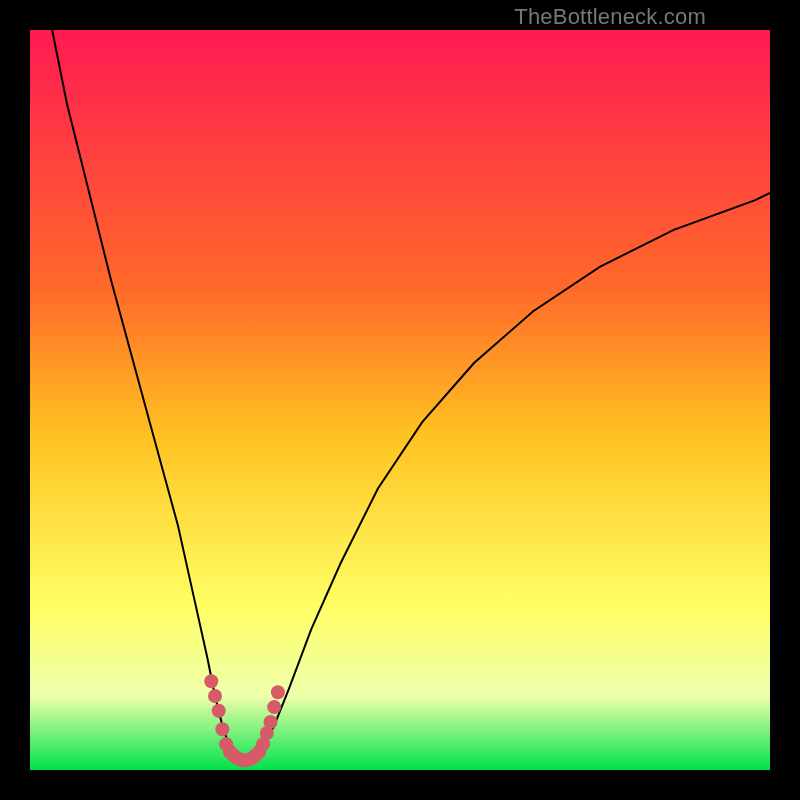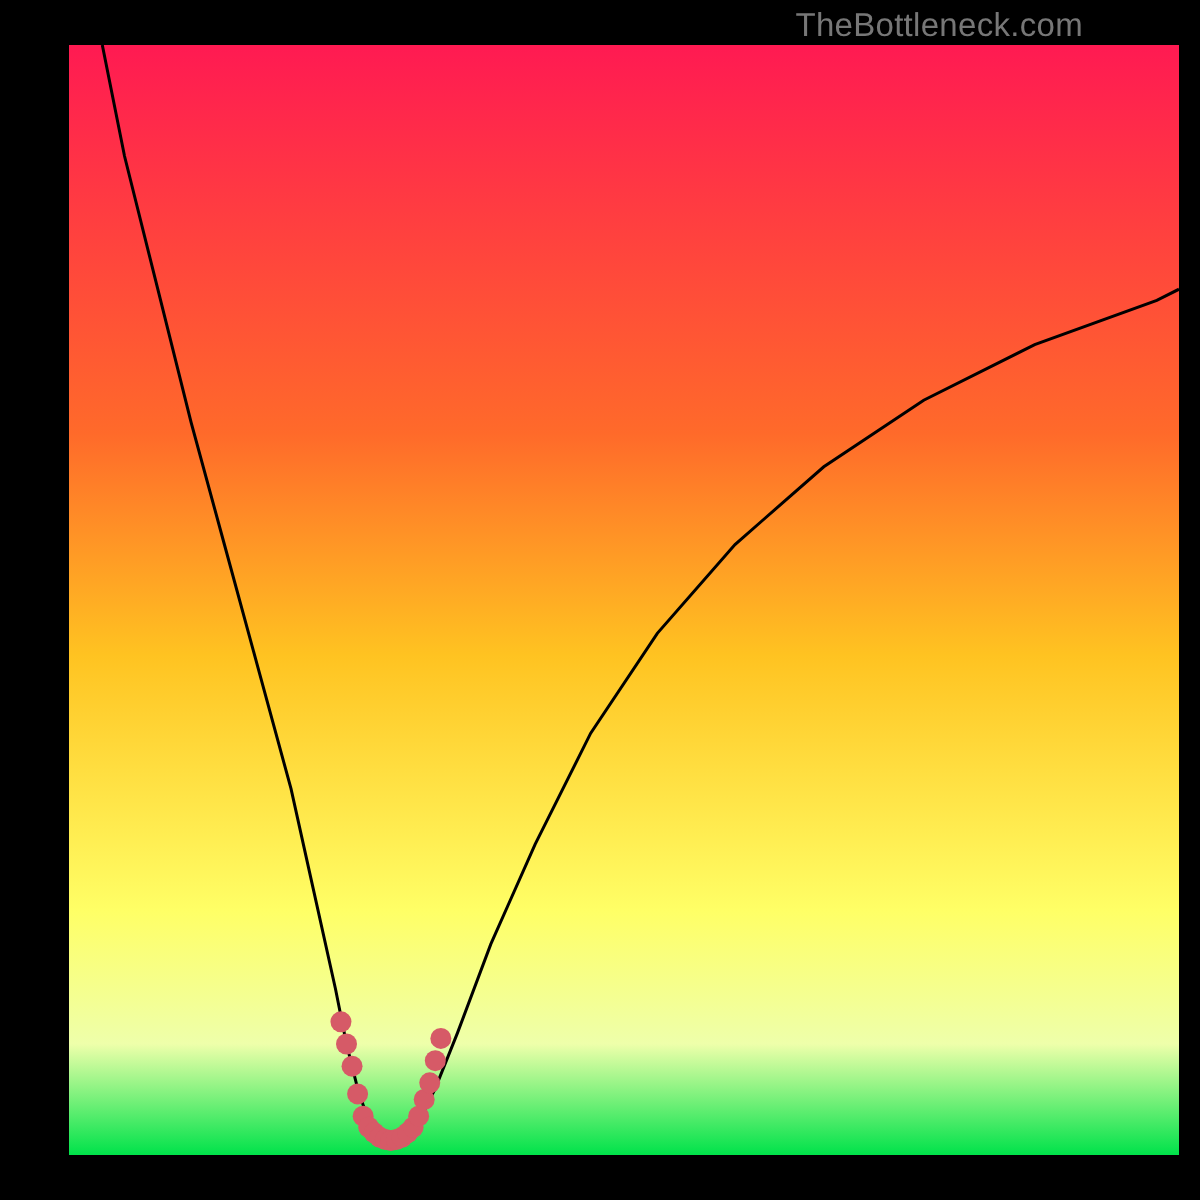--- a/index.html
+++ b/index.html
@@ -9,21 +9,20 @@
     height: 800px;
     background: #000;
     overflow: hidden;
     font-family: Arial, Helvetica, sans-serif;
   }
   .frame {
     position: relative;
     width: 716px;
     height: 800px;
     background: #000;
-    margin-left: 16px;
   }
   .watermark {
     position: absolute;
     top: 4px;
     right: 10px;
     color: #777;
     font-size: 22px;
     font-weight: 500;
     z-index: 10;
     letter-spacing: 0.2px;

